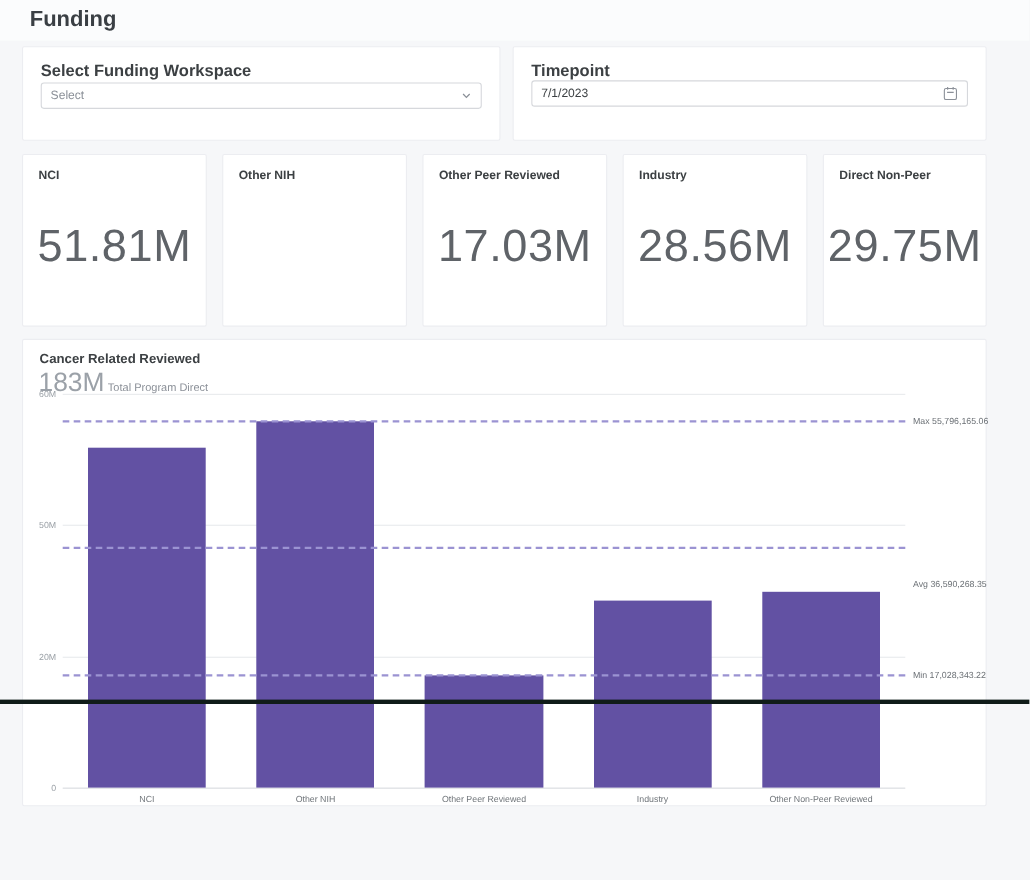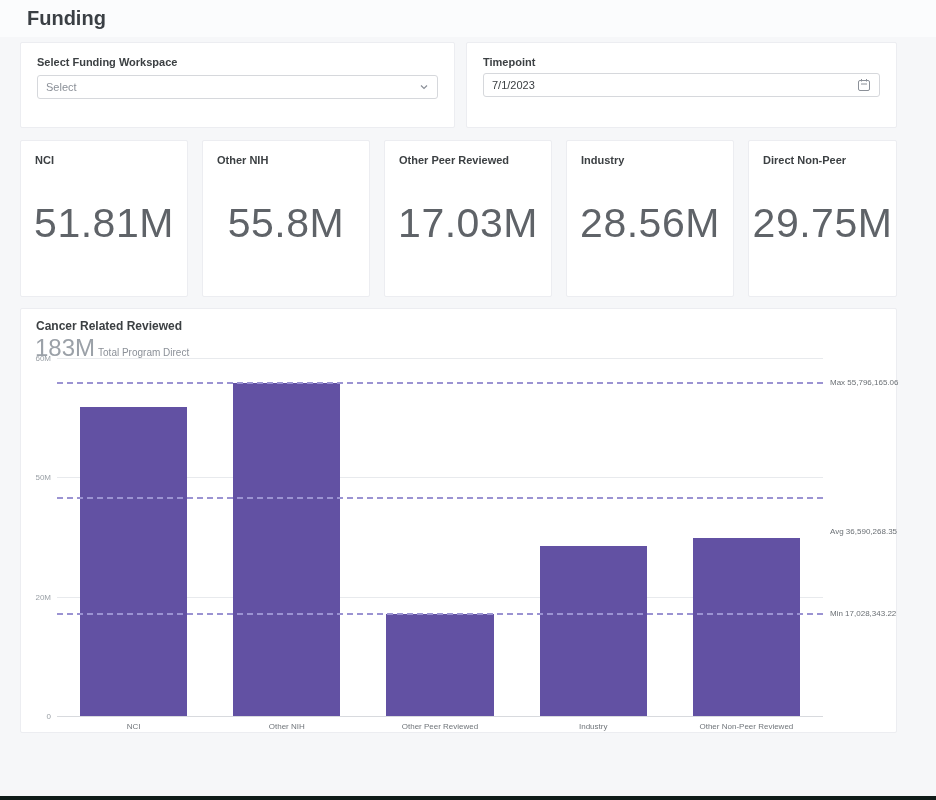--- a/index.html
+++ b/index.html
@@ -1,29 +1,29 @@
 <!DOCTYPE html>
 <html><head>
 <meta charset="utf-8">
 <style>
   * { margin: 0; padding: 0; box-sizing: border-box; }
   html, body { width: 936px; height: 800px; overflow: hidden; }
   body { font-family: "Liberation Sans", "DejaVu Sans", sans-serif; background: #f6f7f9; }
 
-  .viewport { position: relative; width: 936px; height: 800px; background: #f6f7f9; }
+  .viewport { position: relative; width: 936px; height: 640px; background: #f6f7f9; }
 
   .header-strip { position: absolute; left: 0; top: 0; width: 936px; height: 37px; background: #fbfcfd; }
   .page-title { position: absolute; left: 27px; top: 7px; font-size: 20px; font-weight: 700; color: #3a3f44; }
 
   .card { position: absolute; background: #ffffff; border: 1px solid #ecedf1; border-radius: 2px; }
 
   .card-workspace { left: 20px; top: 42px; width: 435px; height: 86px; }
   .card-timepoint { left: 466px; top: 42px; width: 431px; height: 86px; }
 
-  .field-label { position: absolute; left: 16px; top: 13px; font-size: 11px; font-weight: 700; color: #3c4043; }
+  .field-label { position: absolute; left: 16px; top: 13px; font-size: 15px; font-weight: 700; color: #3c4043; }
 
   .select-box {
     position: absolute; left: 16px; top: 32px; right: 16px; height: 24px;
     border: 1px solid #d6d8dc; border-radius: 3px; background: #fff;
     display: flex; align-items: center; padding: 0 8px; cursor: pointer;
   }
   .select-placeholder { font-size: 11px; color: #8b9098; flex: 1; }
   .chevron { width: 10px; height: 10px; display: block; }
 
   .date-box {
@@ -97,21 +97,20 @@
       </svg>
     </div>
   </div>
 
   <div class="card stat-card" style="left:20px">
     <div class="stat-label">NCI</div>
     <div class="stat-value">51.81M</div>
   </div>
   <div class="card stat-card" style="left:202px">
     <div class="stat-label">Other NIH</div>
-    <div class="stat-value">55.8M</div>
   </div>
   <div class="card stat-card" style="left:384px">
     <div class="stat-label">Other Peer Reviewed</div>
     <div class="stat-value">17.03M</div>
   </div>
   <div class="card stat-card" style="left:566px">
     <div class="stat-label">Industry</div>
     <div class="stat-value">28.56M</div>
   </div>
   <div class="card stat-card" style="left:748px;width:149px">

